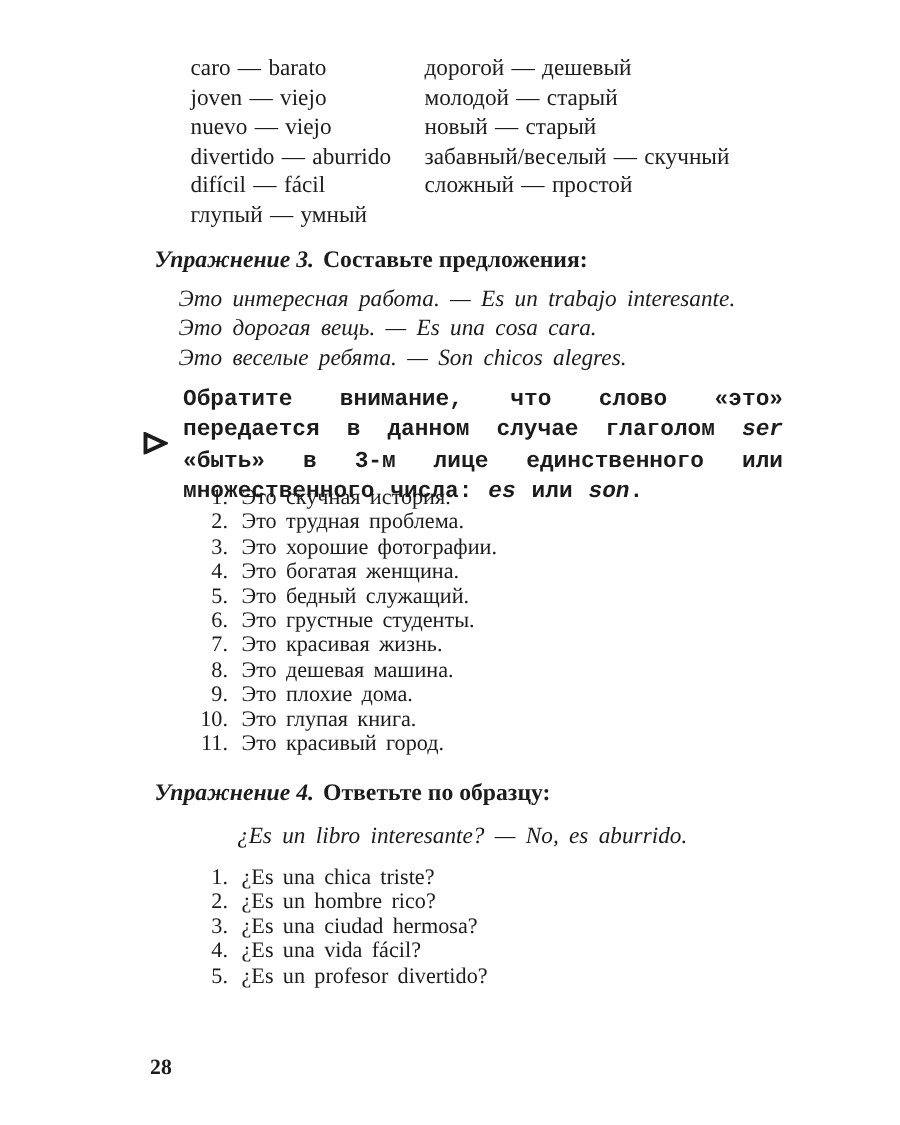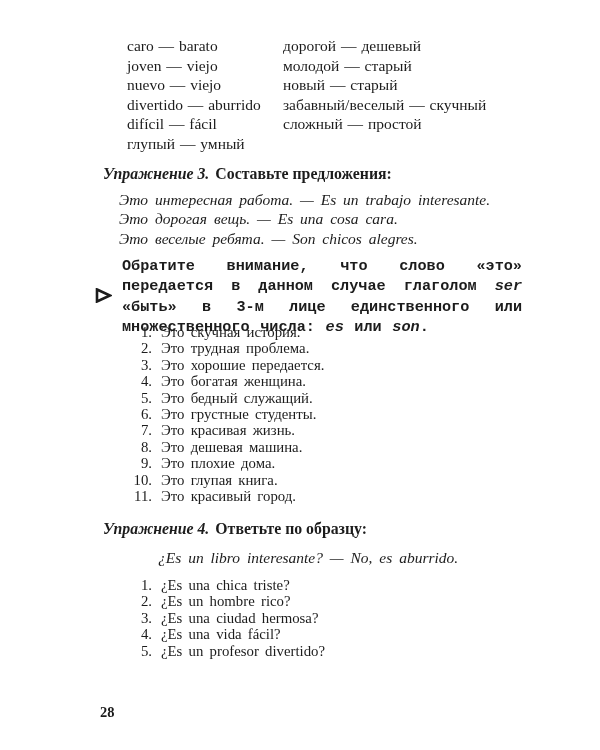--- a/index.html
+++ b/index.html
@@ -172,21 +172,21 @@
     <div class="num-row">
       <span class="n">1.</span>
       <span class="t">Это скучная история.</span>
     </div>
     <div class="num-row">
       <span class="n">2.</span>
       <span class="t">Это трудная проблема.</span>
     </div>
     <div class="num-row">
       <span class="n">3.</span>
-      <span class="t">Это хорошие передается.</span>
+      <span class="t">Это хорошие фотографии.</span>
     </div>
     <div class="num-row">
       <span class="n">4.</span>
       <span class="t">Это богатая женщина.</span>
     </div>
     <div class="num-row">
       <span class="n">5.</span>
       <span class="t">Это бедный служащий.</span>
     </div>
     <div class="num-row">

